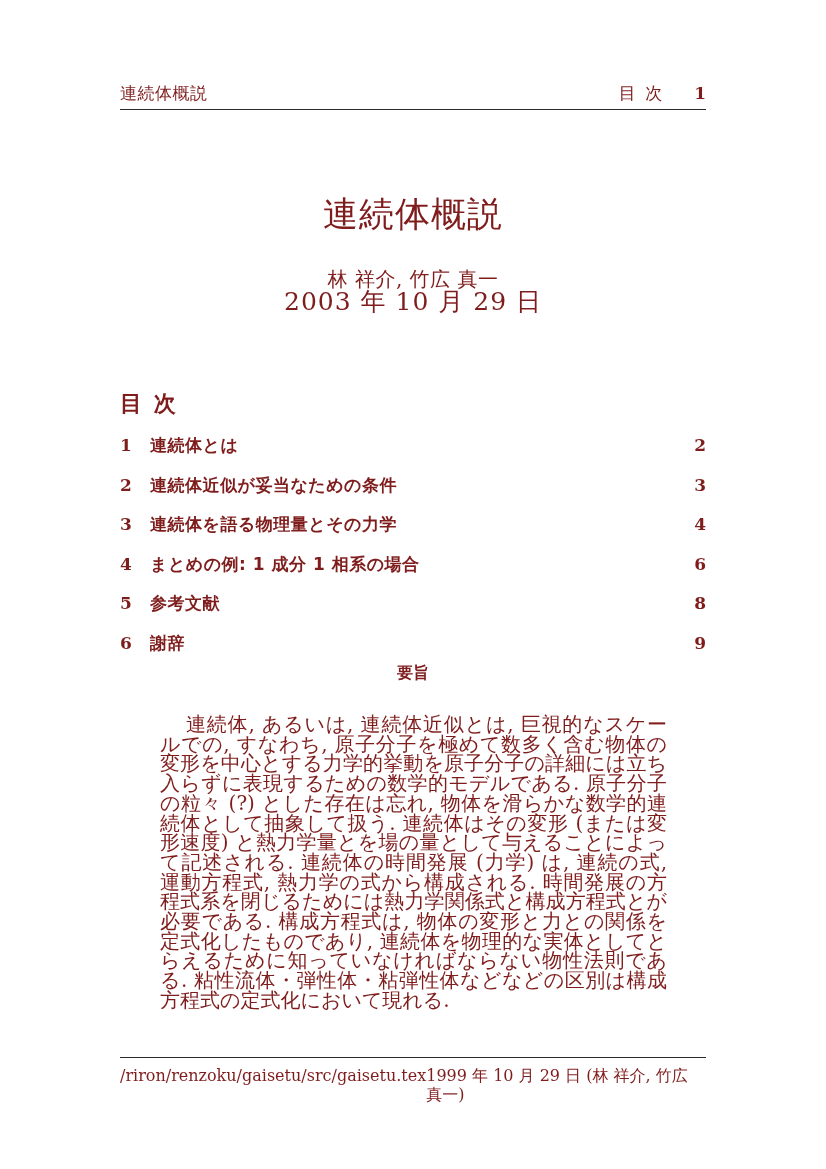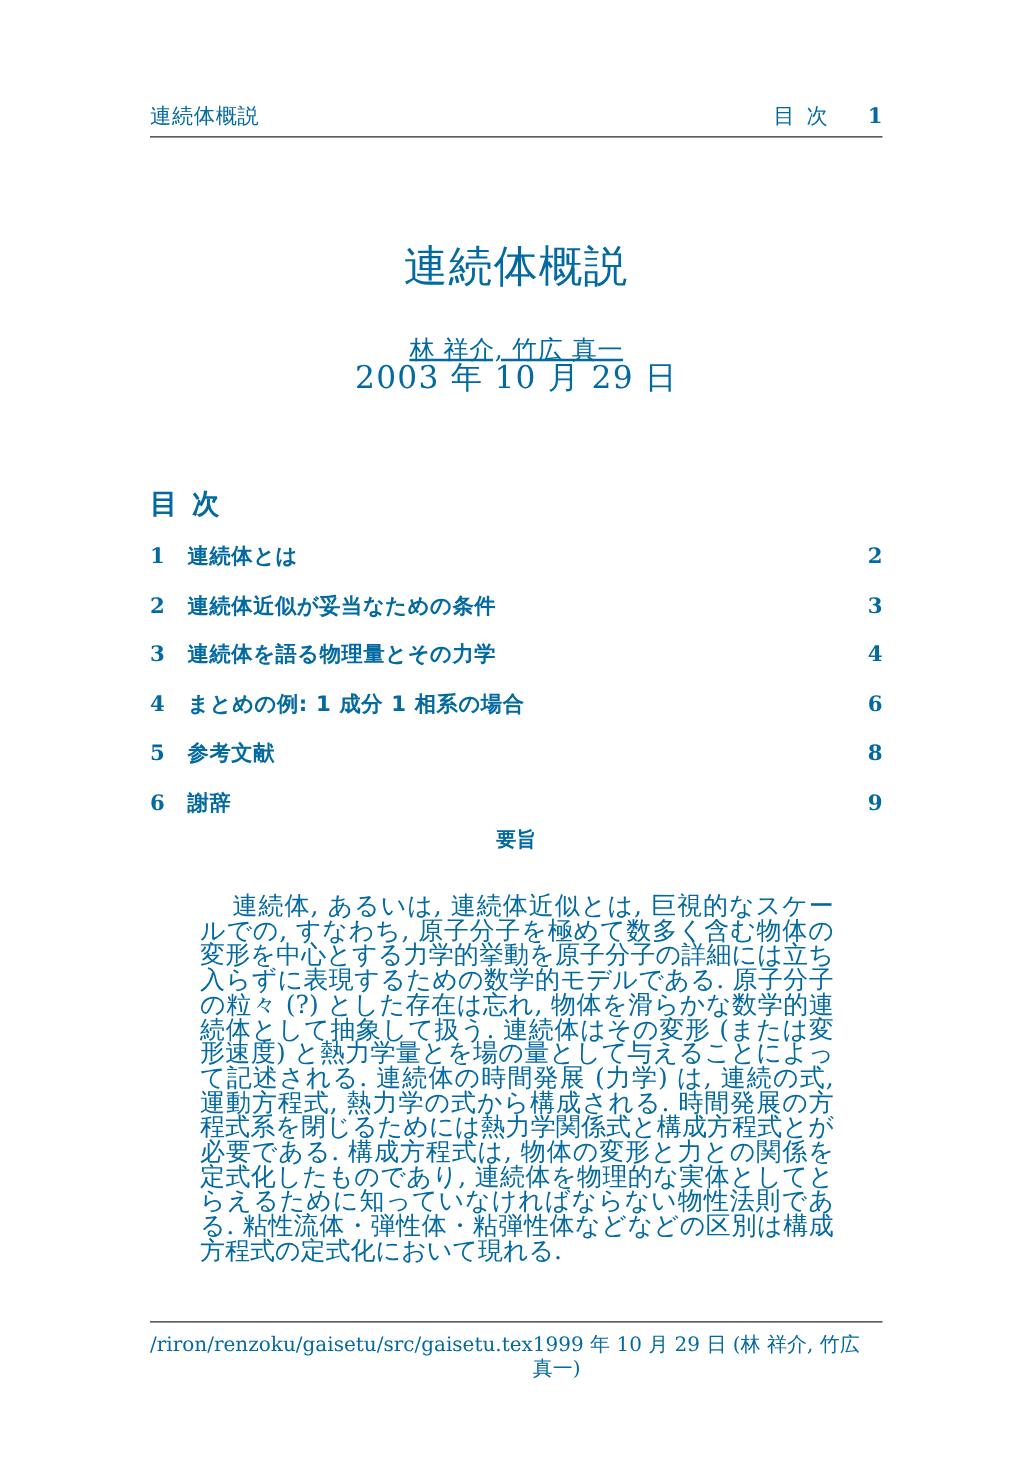--- a/index.html
+++ b/index.html
@@ -6,21 +6,21 @@
     margin: 0;
     padding: 0;
     background: #ffffff;
   }
   .page {
     position: relative;
     width: 826px;
     height: 1169px;
     margin: 0 auto;
     background: #ffffff;
-    color: #0369a1;
+    color: #7f1d1d;
     font-family: "DejaVu Serif", "Liberation Serif", serif;
     overflow: hidden;
   }
 
   
   .running-header {
     position: absolute;
     top: 84px;
     left: 120px;
     right: 120px;
@@ -57,21 +57,20 @@
     line-height: 1;
     letter-spacing: 1px;
     font-weight: normal;
     margin: 0;
   }
   .doc-authors {
     font-size: 20px;
     line-height: 1;
     margin-top: 37px;
     letter-spacing: 0.5px;
-    text-decoration: underline;
   }
   .doc-date {
     font-size: 25px;
     line-height: 1;
     letter-spacing: 1px;
   }
 
   
   .toc-heading {
     position: absolute;

